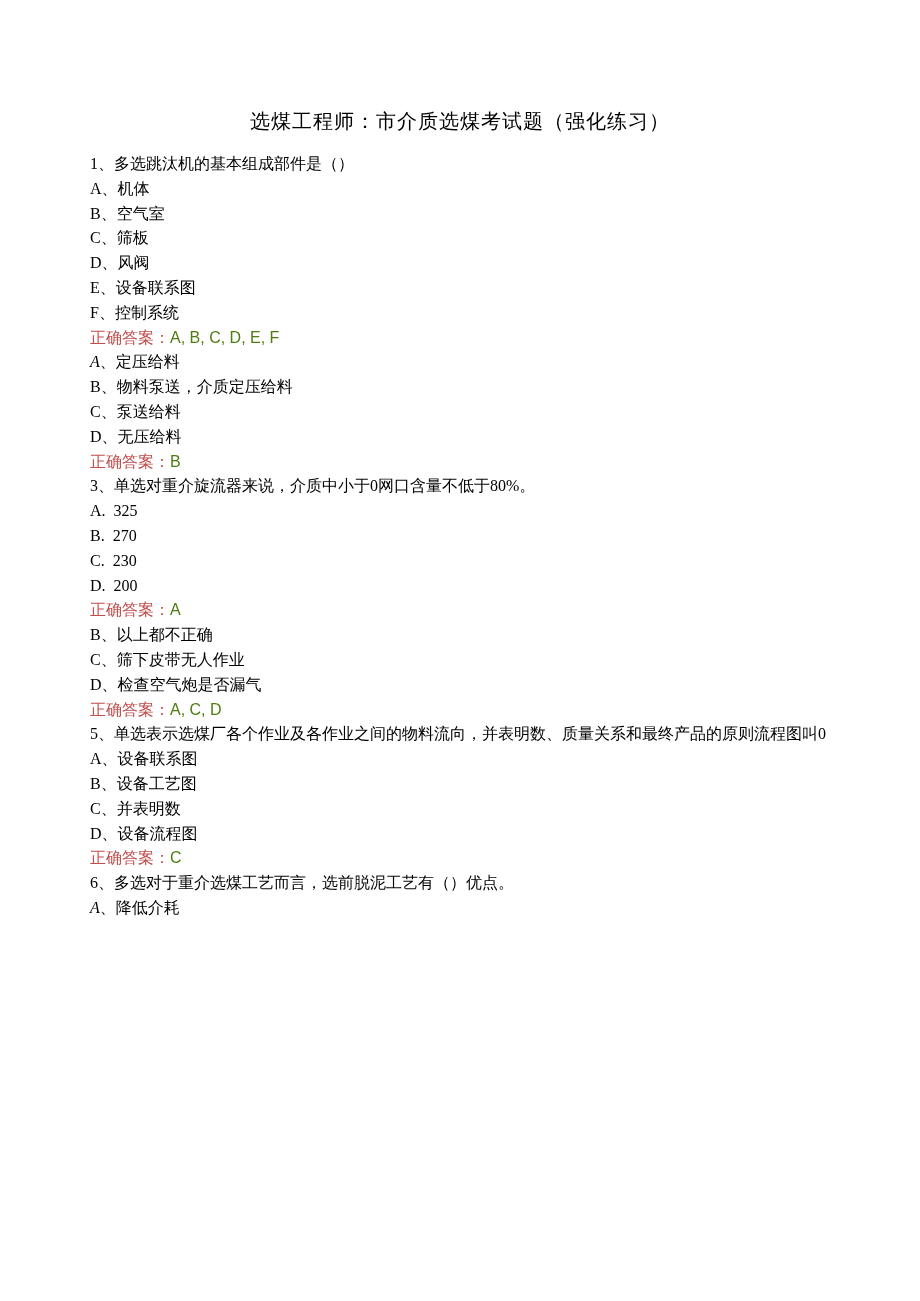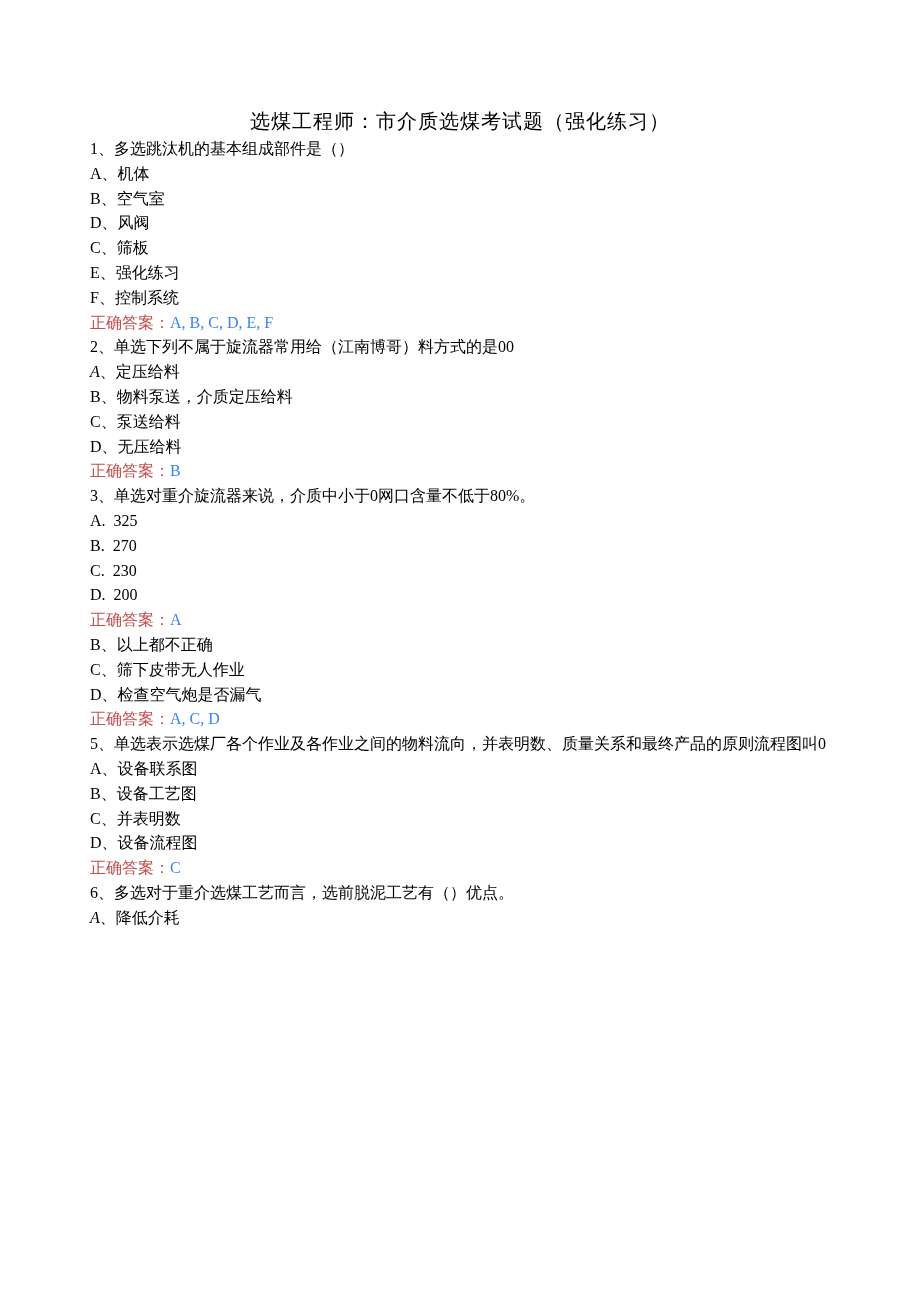--- a/index.html
+++ b/index.html
@@ -9,56 +9,55 @@
       font-family: "SimSun", "宋体", serif;
       width: 920px;
     }
     .page {
       padding: 108px 90px 60px 90px;
       box-sizing: border-box;
     }
     .title {
       text-align: center;
       font-size: 20px;
-      margin-bottom: 2px;
+      margin-bottom: 17px;
       letter-spacing: 1px;
     }
     .line {
       font-size: 16px;
       line-height: 1.55;
       white-space: pre-wrap;
     }
     .answer-label {
       color: #c05050;
     }
     .answer-value {
-      color: #3b82f6;
-      font-family: Liberation Serif, serif;
+      color: #4d7c0f;
+      font-family: Liberation Sans, sans-serif;
     }
     .italic-a {
       font-style: italic;
       font-family: "Times New Roman", serif;
     }
   </style>
 </head>
 <body>
 
 <div class="page">
   <div class="title">选煤工程师：市介质选煤考试题（强化练习）</div>
 
   <div class="line">1、多选跳汰机的基本组成部件是（）</div>
   <div class="line">A、机体</div>
   <div class="line">B、空气室</div>
+  <div class="line">C、筛板</div>
   <div class="line">D、风阀</div>
-  <div class="line">C、筛板</div>
-  <div class="line">E、强化练习</div>
+  <div class="line">E、设备联系图</div>
   <div class="line">F、控制系统</div>
   <div class="line"><span class="answer-label">正确答案：</span><span class="answer-value">A, B, C, D, E, F</span></div>
 
-  <div class="line">2、单选下列不属于旋流器常用给（江南博哥）料方式的是00</div>
   <div class="line"><span class="italic-a">A</span><span>、定压给料</span></div>
   <div class="line">B、物料泵送，介质定压给料</div>
   <div class="line">C、泵送给料</div>
   <div class="line">D、无压给料</div>
   <div class="line"><span class="answer-label">正确答案：</span><span class="answer-value">B</span></div>
 
   <div class="line">3、单选对重介旋流器来说，介质中小于0网口含量不低于80%。</div>
   <div class="line">A.  325</div>
   <div class="line">B.  270</div>
   <div class="line">C.  230</div>

